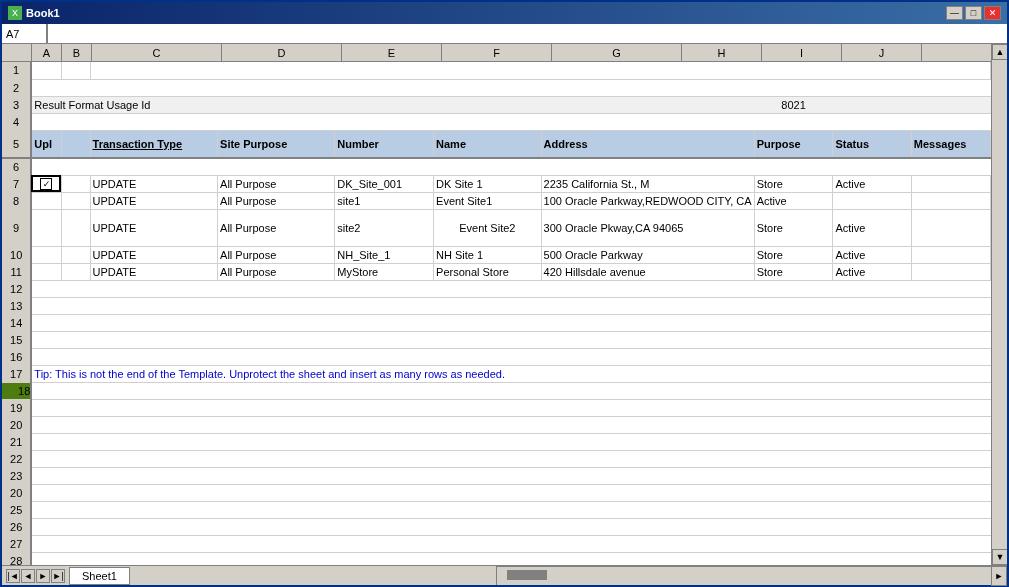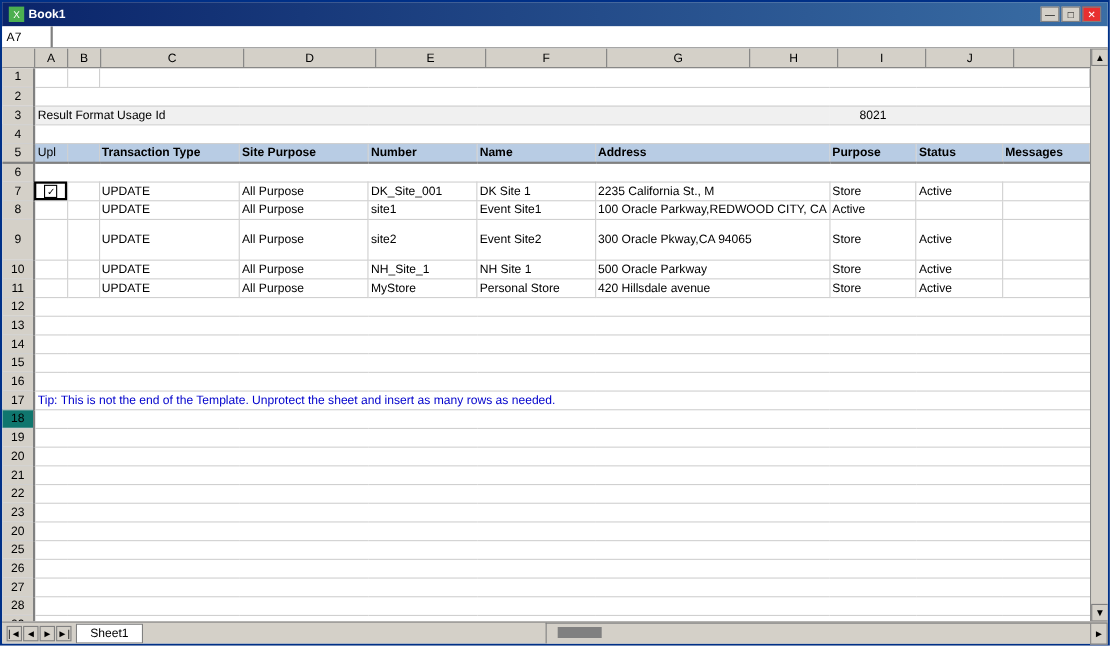--- a/index.html
+++ b/index.html
@@ -259,23 +259,23 @@
             <td colspan="2" style="border-bottom:1px solid #d0d0d0; height:17px; background:#f0f0f0;"></td>
           </tr>
 
           <tr>
             <td style="width:30px; background:#d4d0c8; border-right:2px solid #808080; border-bottom:1px solid #d0d0d0; text-align:center; font-size:11px; height:17px;">4</td>
             <td colspan="10" style="border-bottom:1px solid #d0d0d0; height:17px;"></td>
           </tr>
 
           <tr>
             <td style="width:30px; background:#d4d0c8; border-right:2px solid #808080; border-bottom:2px solid #808080; text-align:center; font-size:11px; height:17px;">5</td>
-            <td style="background:#b8cce4; border-right:1px solid #d0d0d0; border-bottom:2px solid #808080; height:18px; font-size:11px; font-weight:normal; padding:0 2px; width:30px;">Upl</td>
+            <td style="background:#b8cce4; border-right:1px solid #d0d0d0; border-bottom:2px solid #808080; height:28px; font-size:11px; font-weight:bold; padding:0 2px; width:30px;">Upl</td>
             <td style="background:#b8cce4; border-right:1px solid #d0d0d0; border-bottom:2px solid #808080; height:17px; font-size:11px; font-weight:bold; padding:0 2px; width:30px;"></td>
-            <td style="background:#b8cce4; border-right:1px solid #d0d0d0; border-bottom:2px solid #808080; height:17px; font-size:11px; font-weight:bold; padding:0 2px; width:130px;">Transaction Type</td>
+            <td style="background:#b8cce4; border-right:1px solid #d0d0d0; border-bottom:2px solid #808080; height:17px; font-size:11px; font-weight:bold; padding:0 2px; width:130px;text-decoration:underline;">Transaction Type</td>
             <td style="background:#b8cce4; border-right:1px solid #d0d0d0; border-bottom:2px solid #808080; height:17px; font-size:11px; font-weight:bold; padding:0 2px; width:120px;">Site Purpose</td>
             <td style="background:#b8cce4; border-right:1px solid #d0d0d0; border-bottom:2px solid #808080; height:17px; font-size:11px; font-weight:bold; padding:0 2px; width:100px;">Number</td>
             <td style="background:#b8cce4; border-right:1px solid #d0d0d0; border-bottom:2px solid #808080; height:17px; font-size:11px; font-weight:bold; padding:0 2px; width:110px;">Name</td>
             <td style="background:#b8cce4; border-right:1px solid #d0d0d0; border-bottom:2px solid #808080; height:17px; font-size:11px; font-weight:bold; padding:0 2px; width:130px;">Address</td>
             <td style="background:#b8cce4; border-right:1px solid #d0d0d0; border-bottom:2px solid #808080; height:17px; font-size:11px; font-weight:bold; padding:0 2px; width:80px;">Purpose</td>
             <td style="background:#b8cce4; border-right:1px solid #d0d0d0; border-bottom:2px solid #808080; height:17px; font-size:11px; font-weight:bold; padding:0 2px; width:80px;">Status</td>
             <td style="background:#b8cce4; border-right:1px solid #d0d0d0; border-bottom:2px solid #808080; height:17px; font-size:11px; font-weight:bold; padding:0 2px; width:80px;">Messages</td>
           </tr>
 
           <tr>
@@ -313,21 +313,21 @@
             <td style="border-right:1px solid #d0d0d0; border-bottom:1px solid #d0d0d0; height:17px; font-size:11px; padding:0 2px;"></td>
           </tr>
 
           <tr>
             <td style="width:30px; background:#d4d0c8; border-right:2px solid #808080; border-bottom:1px solid #d0d0d0; text-align:center; font-size:11px; height:17px;">9</td>
             <td style="width:30px; border-right:1px solid #d0d0d0; border-bottom:1px solid #d0d0d0; height:17px;"></td>
             <td style="border-right:1px solid #d0d0d0; border-bottom:1px solid #d0d0d0; height:17px; font-size:11px; padding:0 2px; width:30px;"></td>
             <td style="border-right:1px solid #d0d0d0; border-bottom:1px solid #d0d0d0; height:17px; font-size:11px; padding:0 2px;">UPDATE</td>
             <td style="border-right:1px solid #d0d0d0; border-bottom:1px solid #d0d0d0; height:17px; font-size:11px; padding:0 2px;">All Purpose</td>
             <td style="border-right:1px solid #d0d0d0; border-bottom:1px solid #d0d0d0; height:17px; font-size:11px; padding:0 2px;">site2</td>
-            <td style="border-right:1px solid #d0d0d0; border-bottom:1px solid #d0d0d0; height:17px; font-size:11px; padding:12px 2px;">Event Site2</td>
+            <td style="border-right:1px solid #d0d0d0; border-bottom:1px solid #d0d0d0; height:17px; font-size:11px; padding:12px 2px;text-align:center;">Event Site2</td>
             <td style="border-right:1px solid #d0d0d0; border-bottom:1px solid #d0d0d0; height:17px; font-size:11px; padding:0 2px; overflow:hidden; white-space:nowrap;">300 Oracle Pkway,CA  94065</td>
             <td style="border-right:1px solid #d0d0d0; border-bottom:1px solid #d0d0d0; height:17px; font-size:11px; padding:0 2px;">Store</td>
             <td style="border-right:1px solid #d0d0d0; border-bottom:1px solid #d0d0d0; height:17px; font-size:11px; padding:0 2px;">Active</td>
             <td style="border-right:1px solid #d0d0d0; border-bottom:1px solid #d0d0d0; height:17px; font-size:11px; padding:0 2px;"></td>
           </tr>
 
           <tr>
             <td style="width:30px; background:#d4d0c8; border-right:2px solid #808080; border-bottom:1px solid #d0d0d0; text-align:center; font-size:11px; height:17px;">10</td>
             <td style="width:30px; border-right:1px solid #d0d0d0; border-bottom:1px solid #d0d0d0; height:17px;"></td>
             <td style="border-right:1px solid #d0d0d0; border-bottom:1px solid #d0d0d0; height:17px; font-size:11px; padding:0 2px; width:30px;"></td>
@@ -375,21 +375,21 @@
                 <td style="background:#d4d0c8; border-right:2px solid #808080; border-bottom:1px solid #d0d0d0; text-align:center; font-size:11px; height:17px;">16</td>
                 <td colspan="10" style="border-bottom:1px solid #d0d0d0; height:17px;"></td>
               </tr>
 
           <tr>
             <td style="width:30px; background:#d4d0c8; border-right:2px solid #808080; border-bottom:1px solid #d0d0d0; text-align:center; font-size:11px; height:17px;">17</td>
             <td colspan="10" style="border-bottom:1px solid #d0d0d0; height:17px; font-size:11px; color:#0000cc; padding:0 2px;">Tip: This is not the end of the Template.  Unprotect the sheet and insert as many rows as needed.</td>
           </tr>
 
           <tr>
-                <td style="background:#0f766e; border-right:2px solid #808080; border-bottom:1px solid #d0d0d0; text-align:center; font-size:11px; height:17px;">18</td>
+                <td style="background:#4d7c0f; border-right:2px solid #808080; border-bottom:1px solid #d0d0d0; text-align:right; font-size:11px; height:17px;">18</td>
                 <td colspan="10" style="border-bottom:1px solid #d0d0d0; height:17px;"></td>
               </tr>
           <tr>
                 <td style="background:#d4d0c8; border-right:2px solid #808080; border-bottom:1px solid #d0d0d0; text-align:center; font-size:11px; height:17px;">19</td>
                 <td colspan="10" style="border-bottom:1px solid #d0d0d0; height:17px;"></td>
               </tr>
           <tr>
                 <td style="background:#d4d0c8; border-right:2px solid #808080; border-bottom:1px solid #d0d0d0; text-align:center; font-size:11px; height:17px;margin-top:33px;">20</td>
                 <td colspan="10" style="border-bottom:1px solid #d0d0d0; height:17px;"></td>
               </tr>

